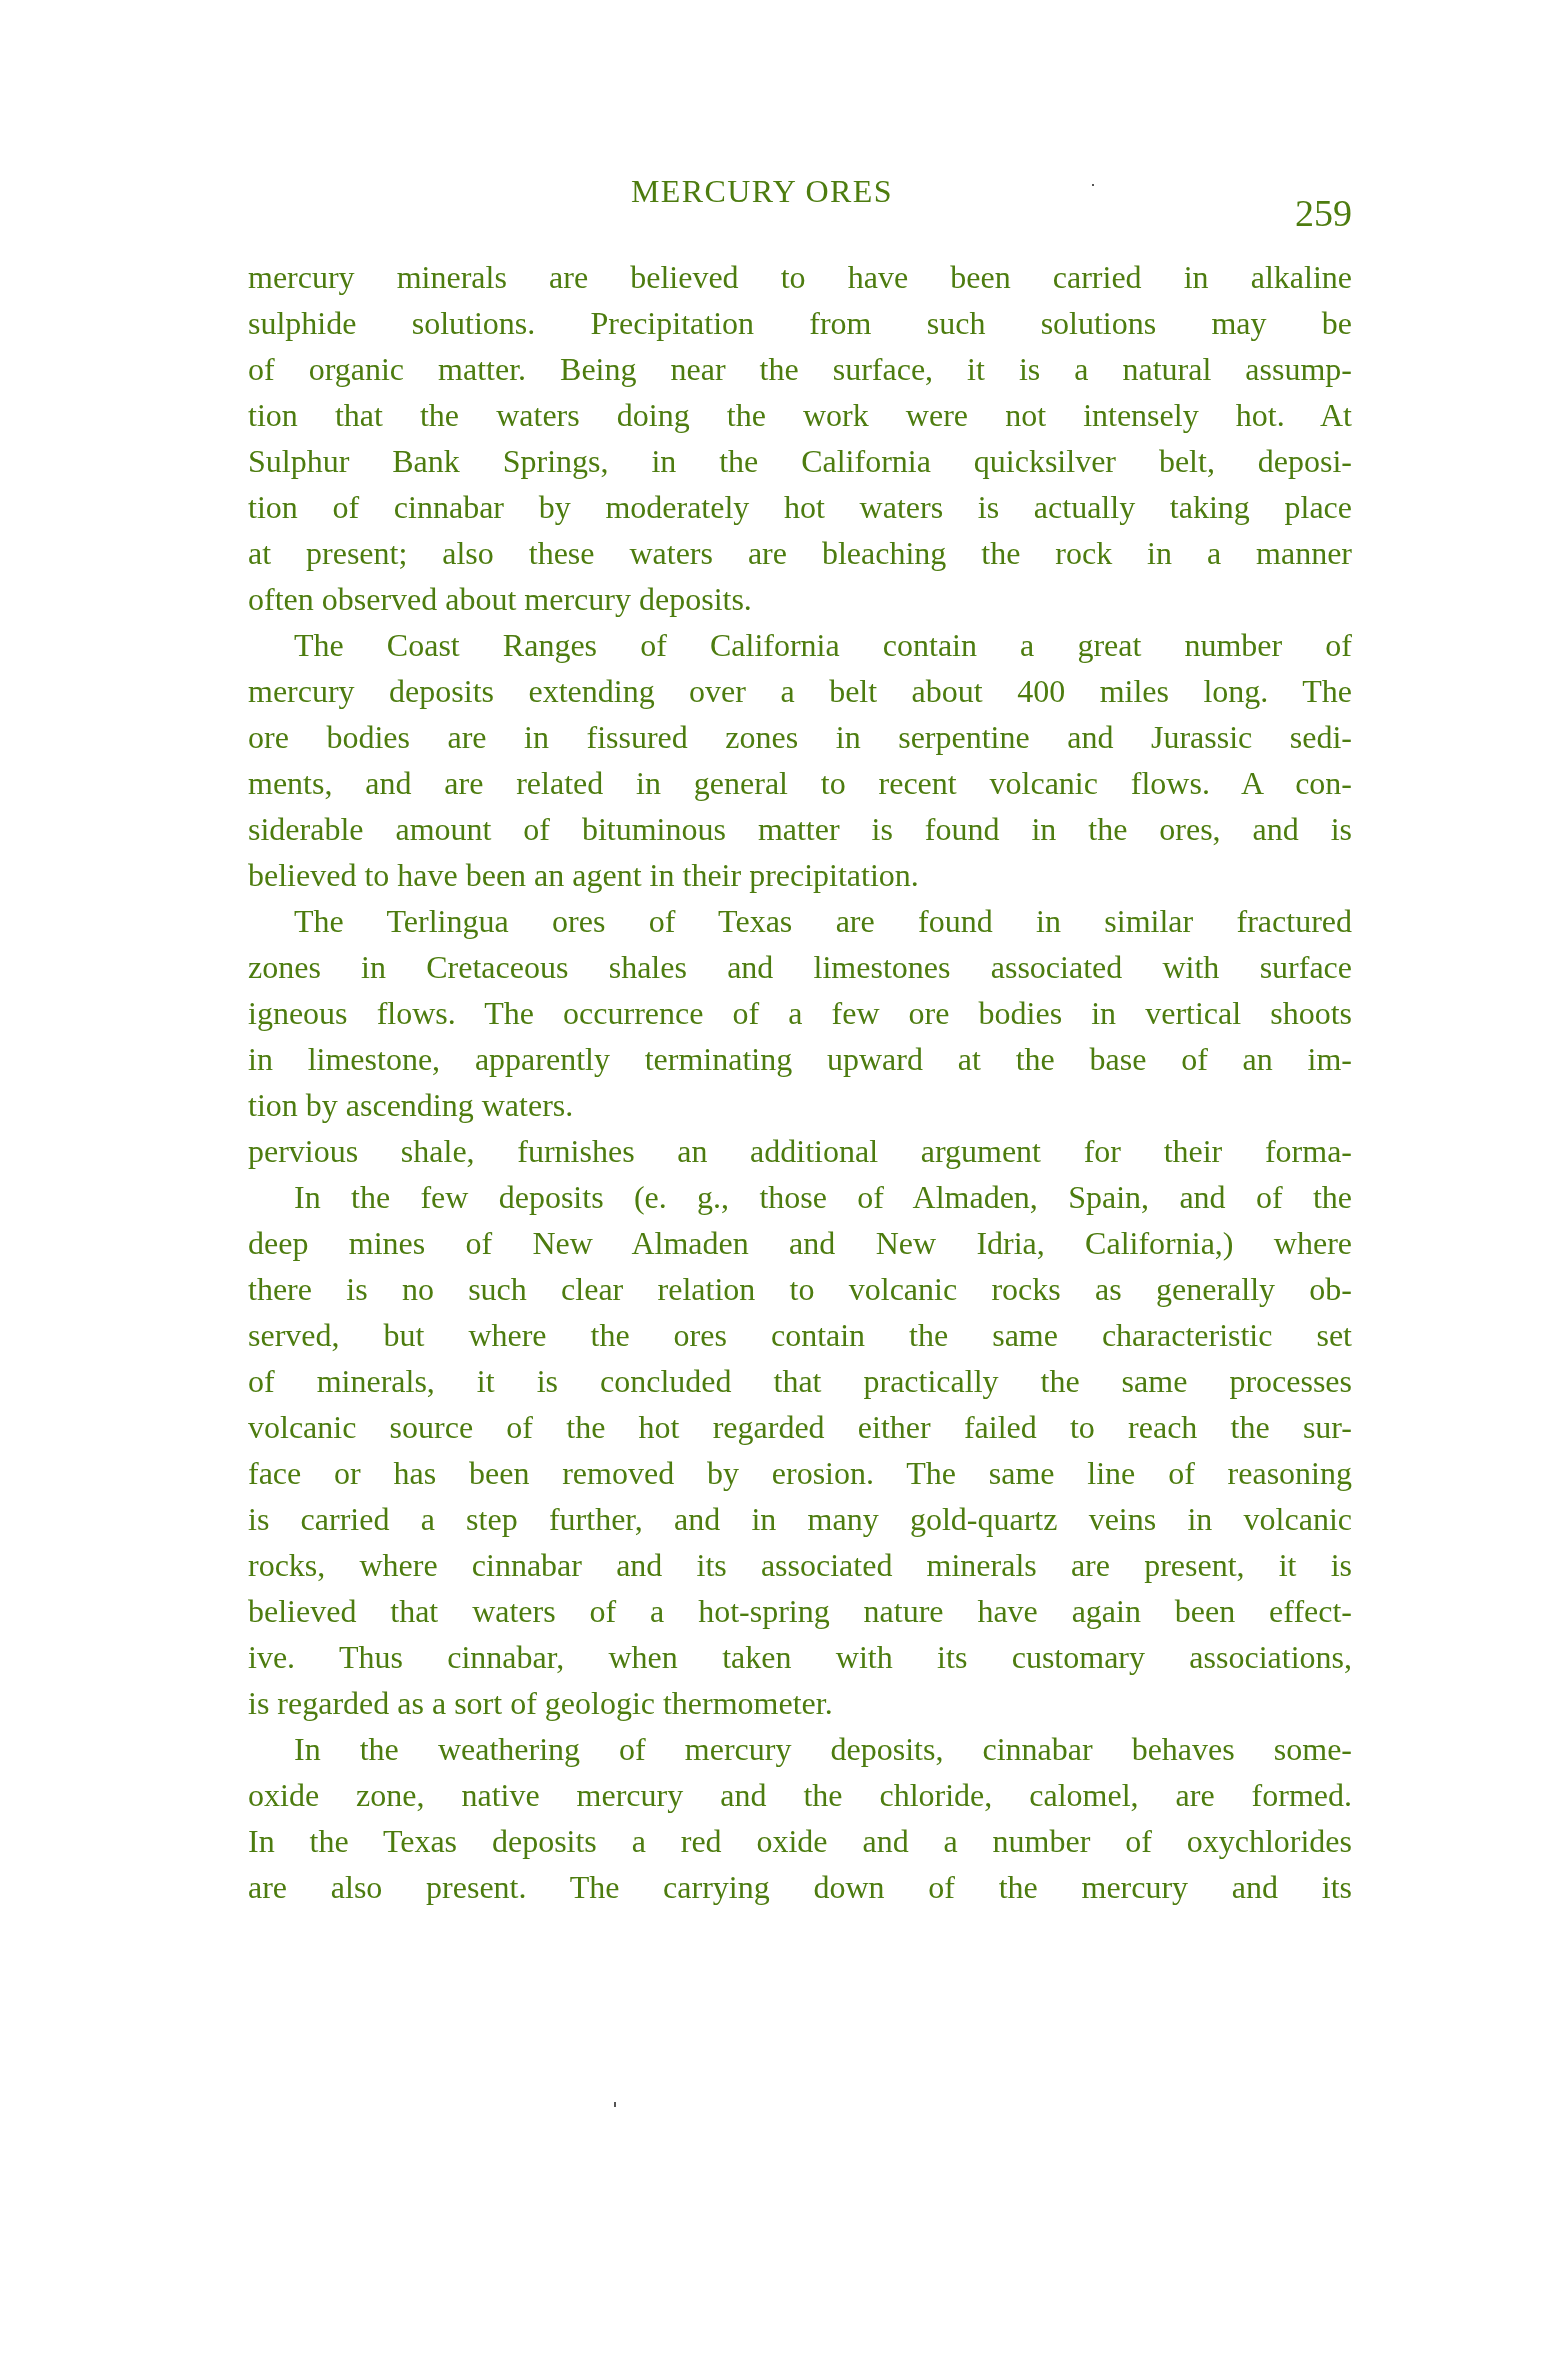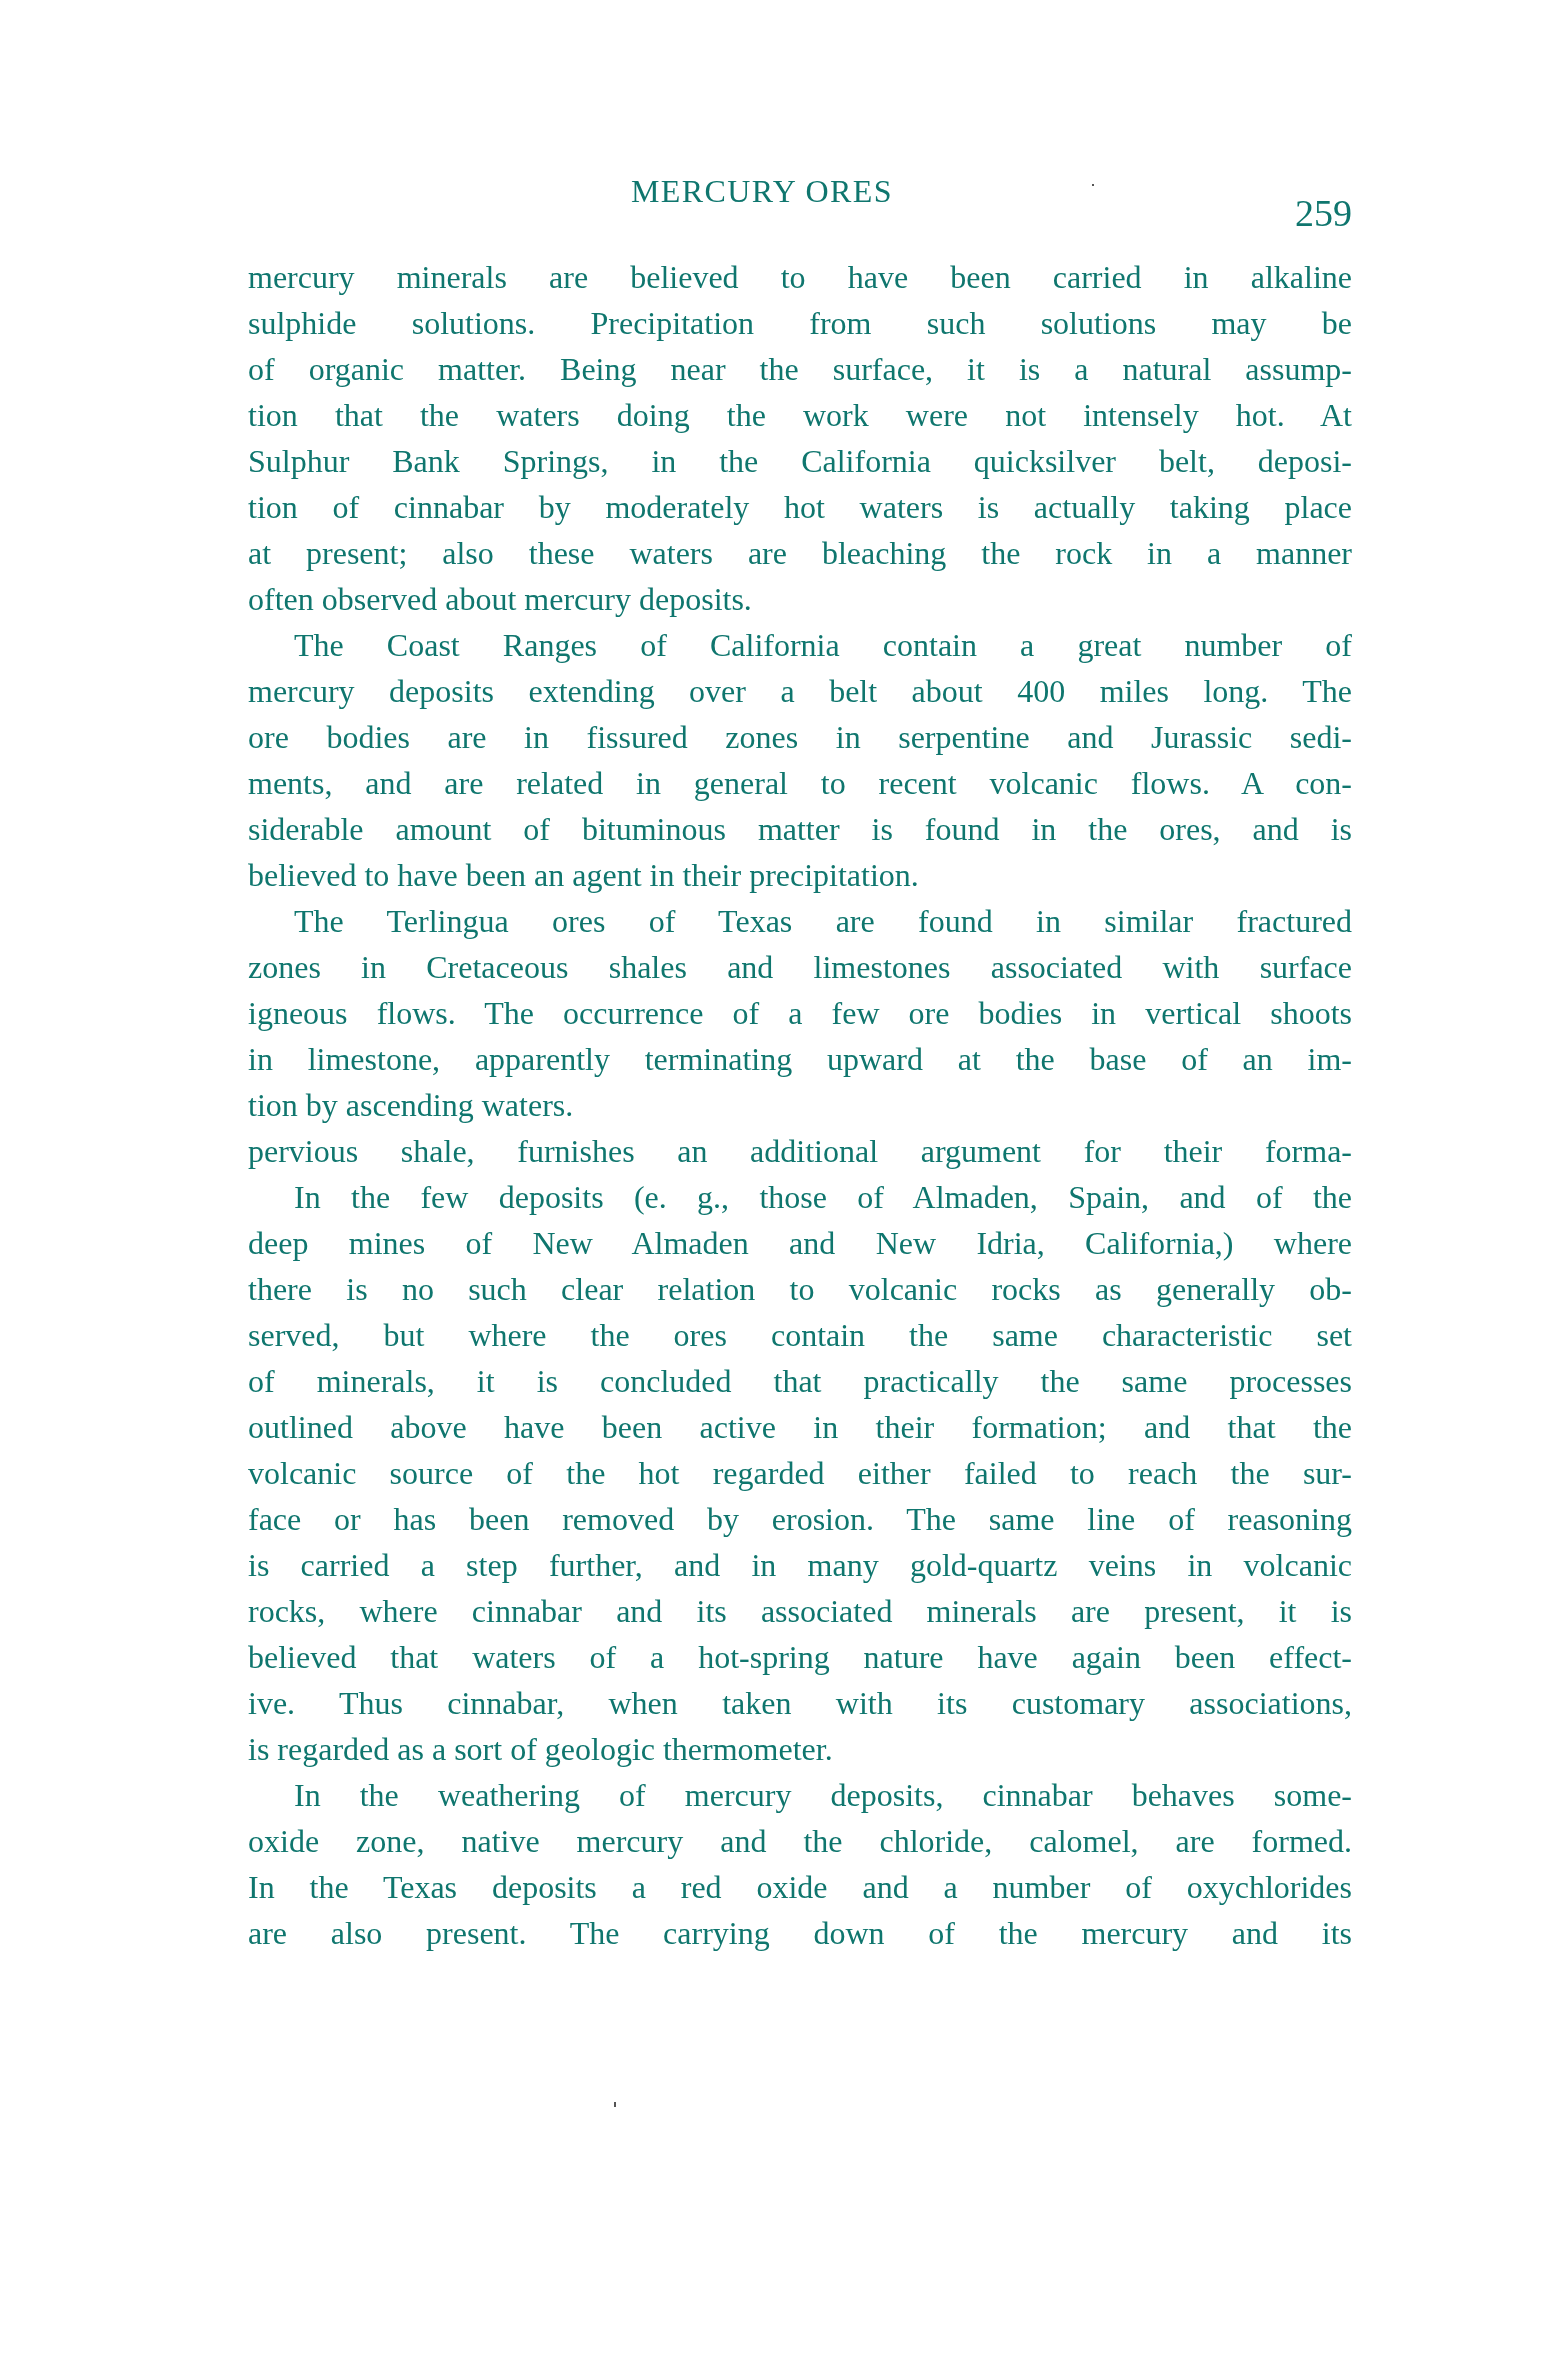--- a/index.html
+++ b/index.html
@@ -1,19 +1,19 @@
 <!DOCTYPE html>
 <html style="font-size:15px"><head>
 <meta charset="utf-8">
 <style>
   html, body { margin: 0; padding: 0; background: #ffffff; }
   body { width: 1561px; height: 2356px; position: relative; overflow: hidden; }
   .page {
     position: absolute; left: 0; top: 0; width: 1561px; height: 1892px;
-    background: #ffffff; color: #0f766e;
+    background: #ffffff; color: #4d7c0f;
     font-family: "Liberation Serif", "DejaVu Serif", serif;
   }
   .running-head {
     position: absolute; left: 248px; top: 173px; width: 1104px; height: 41px;
   }
   .running-title {
     position: absolute; left: 383px; top: 0; font-size: 32px; letter-spacing: 1.4px;
     line-height: 37px; white-space: nowrap;
   }
   .page-number {
@@ -63,21 +63,20 @@
       <span class="line">zones in Cretaceous shales and limestones associated with surface</span>
       <span class="line">igneous flows.  The occurrence of a few ore bodies in vertical shoots</span>
       <span class="line">in limestone, apparently terminating upward at the base of an im-</span>
       <span class="line last">tion by ascending waters.</span>
       <span class="line">pervious shale, furnishes an additional argument for their forma-</span>
       <span class="line indent">In the few deposits (e. g., those of Almaden, Spain, and of the</span>
       <span class="line">deep mines of New Almaden and New Idria, California,) where</span>
       <span class="line">there is no such clear relation to volcanic rocks as generally ob-</span>
       <span class="line">served, but where the ores contain the same characteristic set</span>
       <span class="line">of minerals, it is concluded that practically the same processes</span>
-      <span class="line">outlined above have been active in their formation; and that the</span>
       <span class="line">volcanic source of the hot regarded either failed to reach the sur-</span>
       <span class="line">face or has been removed by erosion.  The same line of reasoning</span>
       <span class="line">is carried a step further, and in many gold-quartz veins in volcanic</span>
       <span class="line">rocks, where cinnabar and its associated minerals are present, it is</span>
       <span class="line">believed that waters of a hot-spring nature have again been effect-</span>
       <span class="line">ive.  Thus cinnabar, when taken with its customary associations,</span>
       <span class="line last">is regarded as a sort of geologic thermometer.</span>
       <span class="line indent">In the weathering of mercury deposits, cinnabar behaves some-</span>
       <span class="line">oxide zone, native mercury and the chloride, calomel, are formed.</span>
       <span class="line">In the Texas deposits a red oxide and a number of oxychlorides</span>

